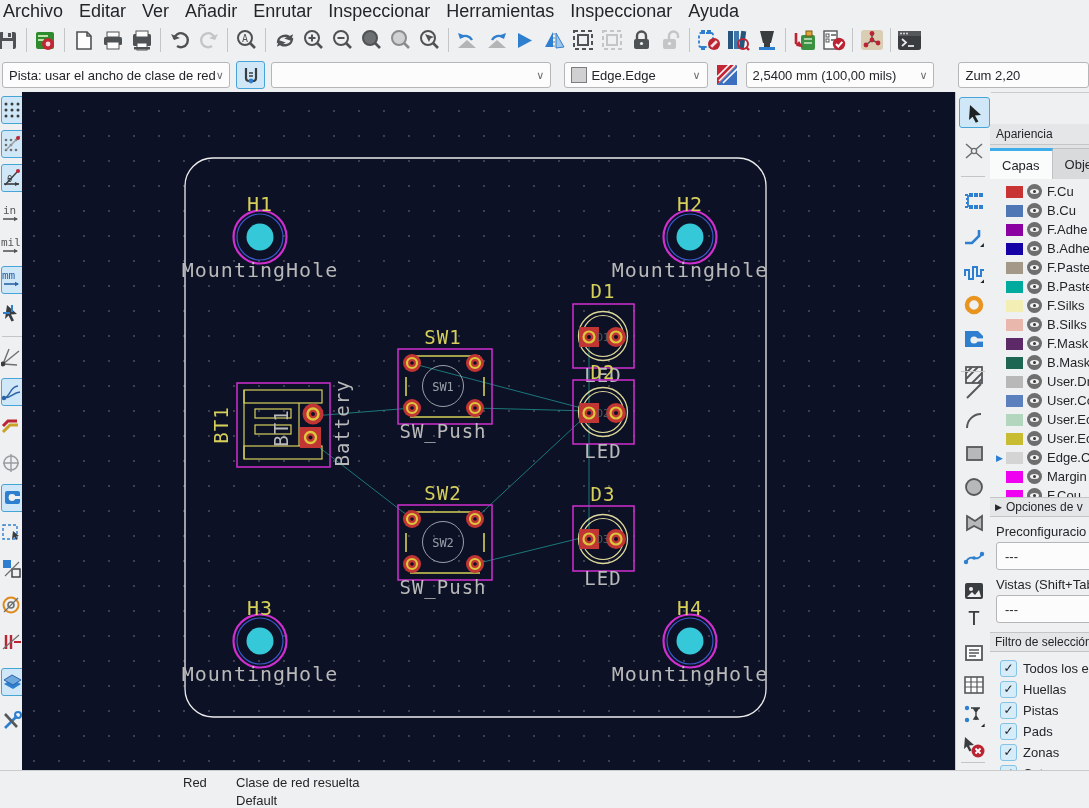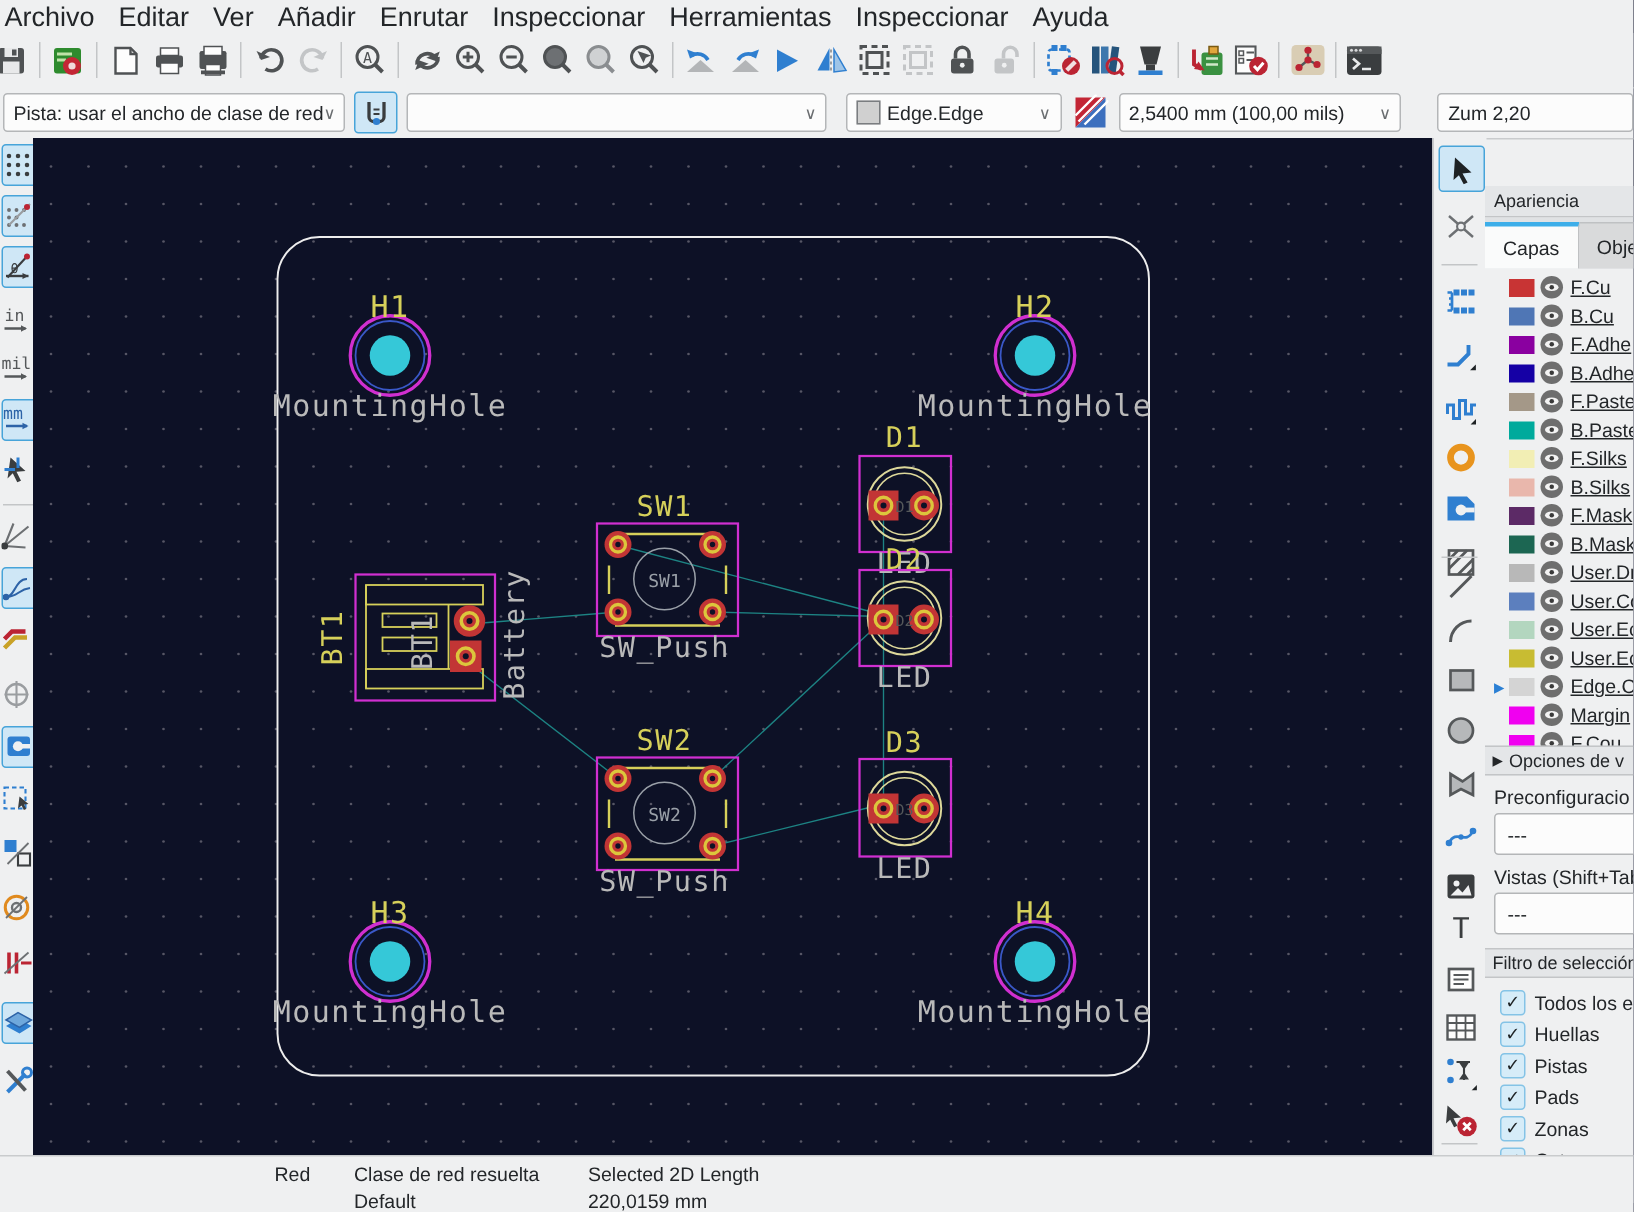--- a/index.html
+++ b/index.html
@@ -52,21 +52,21 @@
   .tab{height:31px;display:flex;align-items:center;padding:0 12px;font-size:13px;border-right:1px solid #bfc1c3;}
   .tab.active{background:#fafbfb;border-top:3px solid #3daee9;height:28px;}
   .tab.inactive{background:#d9dadb;border-top:1px solid #bfc1c3;height:30px;}
   .layers{height:315px;overflow:hidden;padding-top:3px;}
   .layer-row{height:19px;display:flex;align-items:center;white-space:nowrap;padding-left:6px;}
   .layer-row .selmark{width:10px;font-size:9px;color:#2a7fd4;flex:0 0 10px;}
   .swatch{width:17px;height:12px;flex:0 0 17px;margin-right:4px;}
   .eye{width:15px;height:15px;border-radius:50%;background:#6e6e6e;flex:0 0 15px;margin-right:5px;position:relative;}
   .eye i{position:absolute;left:3px;top:5px;width:9px;height:5px;background:#f3f3f3;border-radius:50%;}
   .eye b{position:absolute;left:6px;top:6px;width:3px;height:3px;background:#3a3a3a;border-radius:50%;}
-  .lname{font-size:13px;text-decoration:underline;}
+  .lname{font-size:13px;}
   .pbar{height:18px;background:#e4e6e8;border-top:1px solid #c3c5c7;border-bottom:1px solid #c3c5c7;
         font-size:12px;display:flex;align-items:center;padding-left:5px;white-space:nowrap;}
   .plabel{font-size:13px;padding:7px 0 3px 6px;white-space:nowrap;}
   .pcombo{margin-left:6px;width:120px;height:26px;background:#fcfcfc;border:1px solid #b4b6b8;
           border-radius:3px;font-size:13px;display:flex;align-items:center;padding-left:8px;}
   .filters{padding:6px 0 0 10px;}
   .filt{height:21px;display:flex;align-items:center;white-space:nowrap;}
   .cbox{width:15px;height:15px;background:#d6ecf8;border:1px solid #84c3e6;border-radius:3px;
         font-size:12px;line-height:14px;text-align:center;color:#1e2224;flex:0 0 15px;margin-right:6px;}
   .flabel{font-size:13px;}
@@ -2021,17 +2021,13 @@
 
 <div class="statusbar">
   <div class="scol" style="left:183px">
     <div class="lab">Red</div>
     <div class="val"></div>
   </div>
   <div class="scol" style="left:236px">
     <div class="lab">Clase de red resuelta</div>
     <div class="val">Default</div>
   </div>
-  <div class="scol" style="left:392px">
-    <div class="lab">Selected 2D Length</div>
-    <div class="val">220,0159 mm</div>
-  </div>
 </div>
 
 </body></html>

